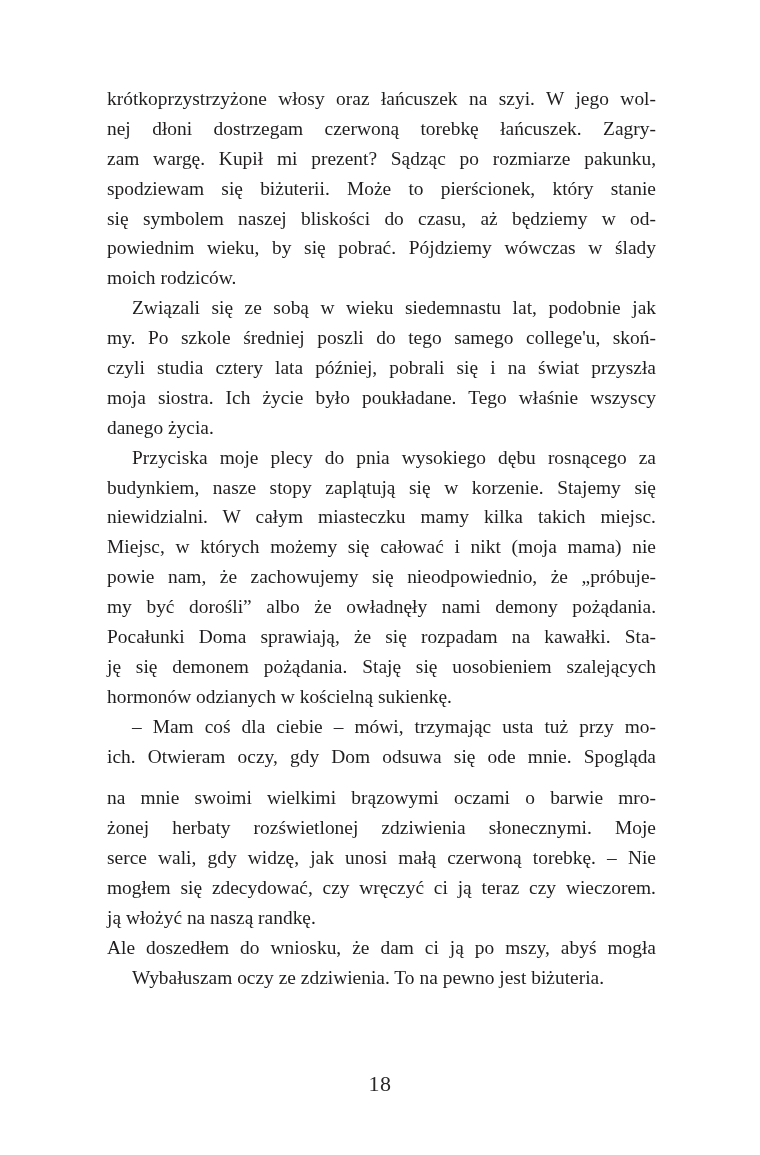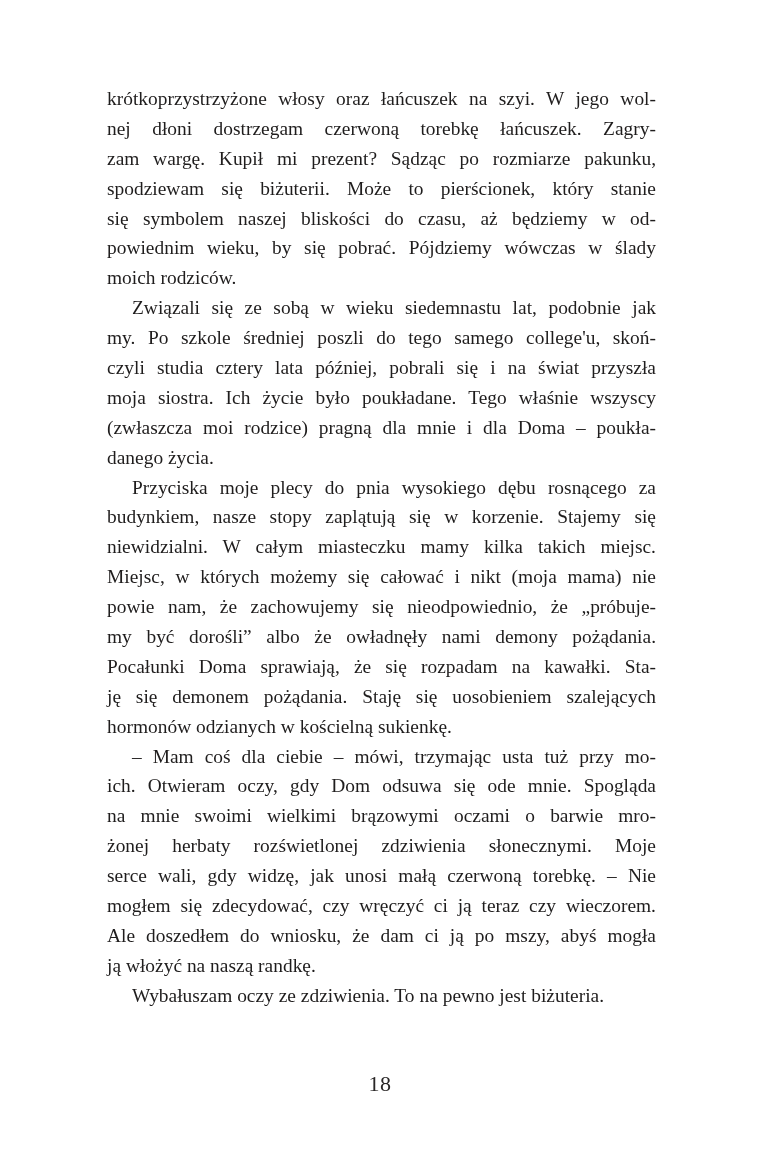--- a/index.html
+++ b/index.html
@@ -78,43 +78,42 @@
         <span class="line" style="word-spacing: 0px;">spodziewam się biżuterii. Może to pierścionek, który stanie</span>
         <span class="line" style="word-spacing: 0px;">się symbolem naszej bliskości do czasu, aż będziemy w od-</span>
         <span class="line" style="word-spacing: 0px;">powiednim wieku, by się pobrać. Pójdziemy wówczas w ślady</span>
         <span class="line ragged">moich rodziców.</span>
       </p>
       <p class="paragraph">
         <span class="line indent" style="word-spacing: 0px;">Związali się ze sobą w wieku siedemnastu lat, podobnie jak</span>
         <span class="line" style="word-spacing: 0px;">my. Po szkole średniej poszli do tego samego college'u, skoń-</span>
         <span class="line" style="word-spacing: 0px;">czyli studia cztery lata później, pobrali się i na świat przyszła</span>
         <span class="line" style="word-spacing: 0px;">moja siostra. Ich życie było poukładane. Tego właśnie wszyscy</span>
-        <span class="line" style="word-spacing: 0px;">(zwłaszcza moi rodzice) pragną dla mnie i dla Doma – poukła-</span>
         <span class="line ragged">danego życia.</span>
       </p>
       <p class="paragraph">
         <span class="line indent" style="word-spacing: 0px;">Przyciska moje plecy do pnia wysokiego dębu rosnącego za</span>
         <span class="line" style="word-spacing: 0px; font-family: Liberation Serif, serif;">budynkiem, nasze stopy zaplątują się w korzenie. Stajemy się</span>
         <span class="line" style="word-spacing: 0px;">niewidzialni. W całym miasteczku mamy kilka takich miejsc.</span>
         <span class="line" style="word-spacing: 0px;">Miejsc, w których możemy się całować i nikt (moja mama) nie</span>
         <span class="line" style="word-spacing: 0px;">powie nam, że zachowujemy się nieodpowiednio, że „próbuje-</span>
         <span class="line" style="word-spacing: 0px;">my być dorośli” albo że owładnęły nami demony pożądania.</span>
         <span class="line" style="word-spacing: 0px;">Pocałunki Doma sprawiają, że się rozpadam na kawałki. Sta-</span>
         <span class="line" style="word-spacing: 0px;">ję się demonem pożądania. Staję się uosobieniem szalejących</span>
         <span class="line ragged">hormonów odzianych w kościelną sukienkę.</span>
       </p>
       <p class="paragraph">
         <span class="line indent" style="word-spacing: 0px;">– Mam coś dla ciebie – mówi, trzymając usta tuż przy mo-</span>
         <span class="line" style="word-spacing: 0px;">ich. Otwieram oczy, gdy Dom odsuwa się ode mnie. Spogląda</span>
-        <span class="line" style="word-spacing: 0px;">na mnie swoimi wielkimi brązowymi oczami o barwie mro-</span>
+        <span class="line" style="word-spacing: 0px; margin-top: 12px;">na mnie swoimi wielkimi brązowymi oczami o barwie mro-</span>
         <span class="line" style="word-spacing: 0px;">żonej herbaty rozświetlonej zdziwienia słonecznymi. Moje</span>
         <span class="line" style="word-spacing: 0px;">serce wali, gdy widzę, jak unosi małą czerwoną torebkę. – Nie</span>
         <span class="line" style="word-spacing: 0px;">mogłem się zdecydować, czy wręczyć ci ją teraz czy wieczorem.</span>
+        <span class="line ragged">ją włożyć na naszą randkę.</span>
         <span class="line" style="word-spacing: 0px;">Ale doszedłem do wniosku, że dam ci ją po mszy, abyś mogła</span>
-        <span class="line ragged">ją włożyć na naszą randkę.</span>
       </p>
       <p class="paragraph">
         <span class="line ragged indent">Wybałuszam oczy ze zdziwienia. To na pewno jest biżuteria.</span>
       </p>
     </div>
 
   <div id="folio">18</div>
 
 </div>
 

